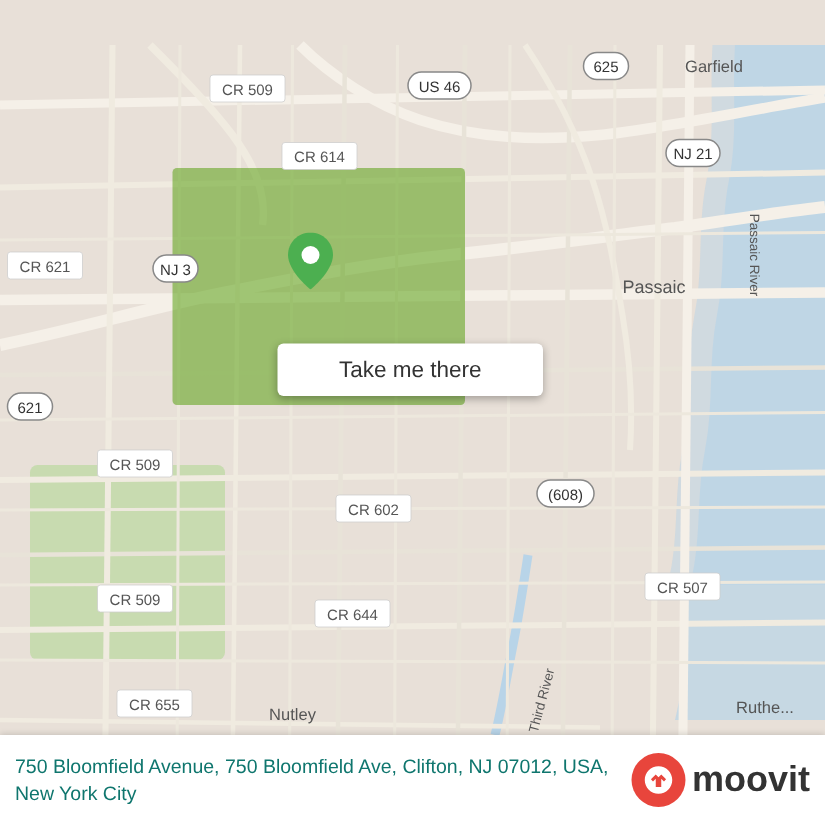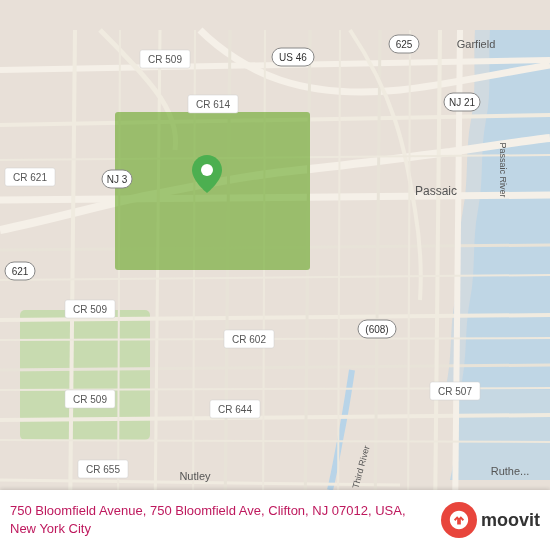--- a/index.html
+++ b/index.html
@@ -76,21 +76,21 @@
       padding: 8px 10px;
       display: flex;
       align-items: center;
       justify-content: space-between;
       box-shadow: 0 -1px 4px rgba(0,0,0,0.15);
       min-height: 60px;
     }
 
     #address-text {
       font-size: 13px;
-      color: #be185d;
+      color: #0f766e;
       flex: 1;
       line-height: 1.4;
     }
 
     #moovit-logo {
       display: flex;
       align-items: center;
       margin-left: 10px;
       flex-shrink: 0;
     }
@@ -102,21 +102,21 @@
       border-radius: 50%;
       display: flex;
       align-items: center;
       justify-content: center;
       color: white;
       font-size: 18px;
       font-weight: bold;
     }
 
     .moovit-text {
-      font-size: 18px;
+      font-size: 24px;
       font-weight: bold;
       color: #333;
       margin-left: 4px;
     }
 
     
     #osm-attribution {
       position: absolute;
       bottom: 68px;
       left: 6px;
@@ -243,20 +243,21 @@
     <text x="510" y="445" text-anchor="middle" font-size="11" font-family="Arial" fill="#555">Ruthe...</text>
   </svg>
 
   <div class="location-pin">
     <svg viewBox="0 0 30 38" width="30" height="38">
       <path d="M15,0 C6.7,0 0,6.7 0,15 C0,26 15,38 15,38 C15,38 30,26 30,15 C30,6.7 23.3,0 15,0 Z" fill="#4CAF50"></path>
       <circle cx="15" cy="15" r="6" fill="white"></circle>
     </svg>
   </div>
 
+  <button id="take-me-there-btn">Take me there</button>
 
 
   <div id="bottom-bar">
     <div id="address-text">750 Bloomfield Avenue, 750 Bloomfield Ave, Clifton, NJ 07012, USA, New York City</div>
     <div id="moovit-logo">
       <div class="moovit-icon">
         <svg viewBox="0 0 24 24" width="22" height="22" fill="white">
           <path d="M12,2 C6.48,2 2,6.48 2,12 C2,17.52 6.48,22 12,22 C17.52,22 22,17.52 22,12 C22,6.48 17.52,2 12,2 Z M10,17 L10,11 L8,13 L6.5,11.5 L10,8 L12,10 L14,8 L17.5,11.5 L16,13 L14,11 L14,17 Z" fill="white"></path>
         </svg>
       </div>

